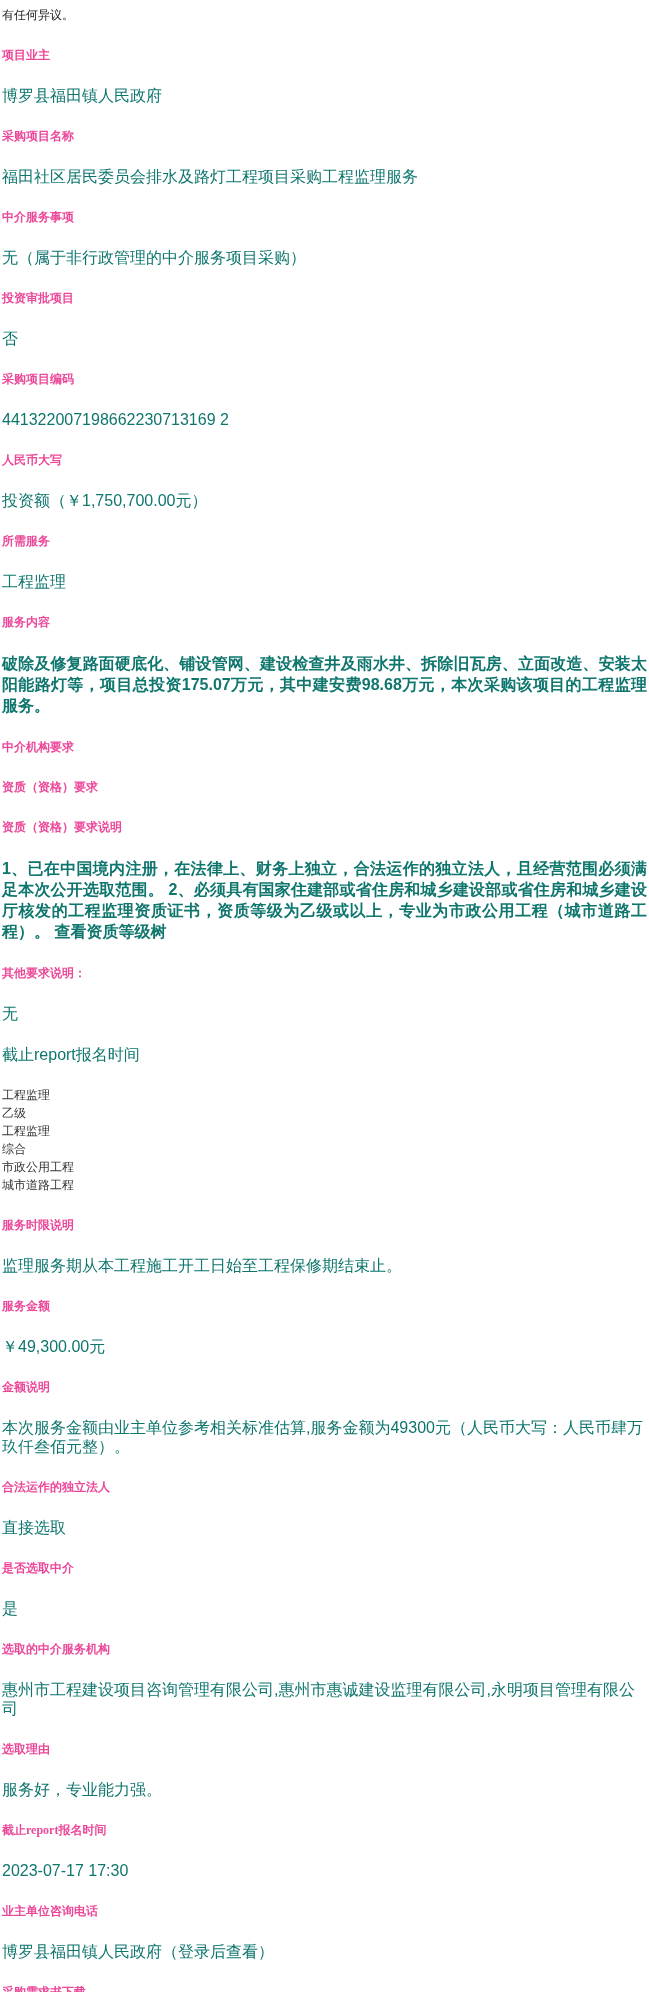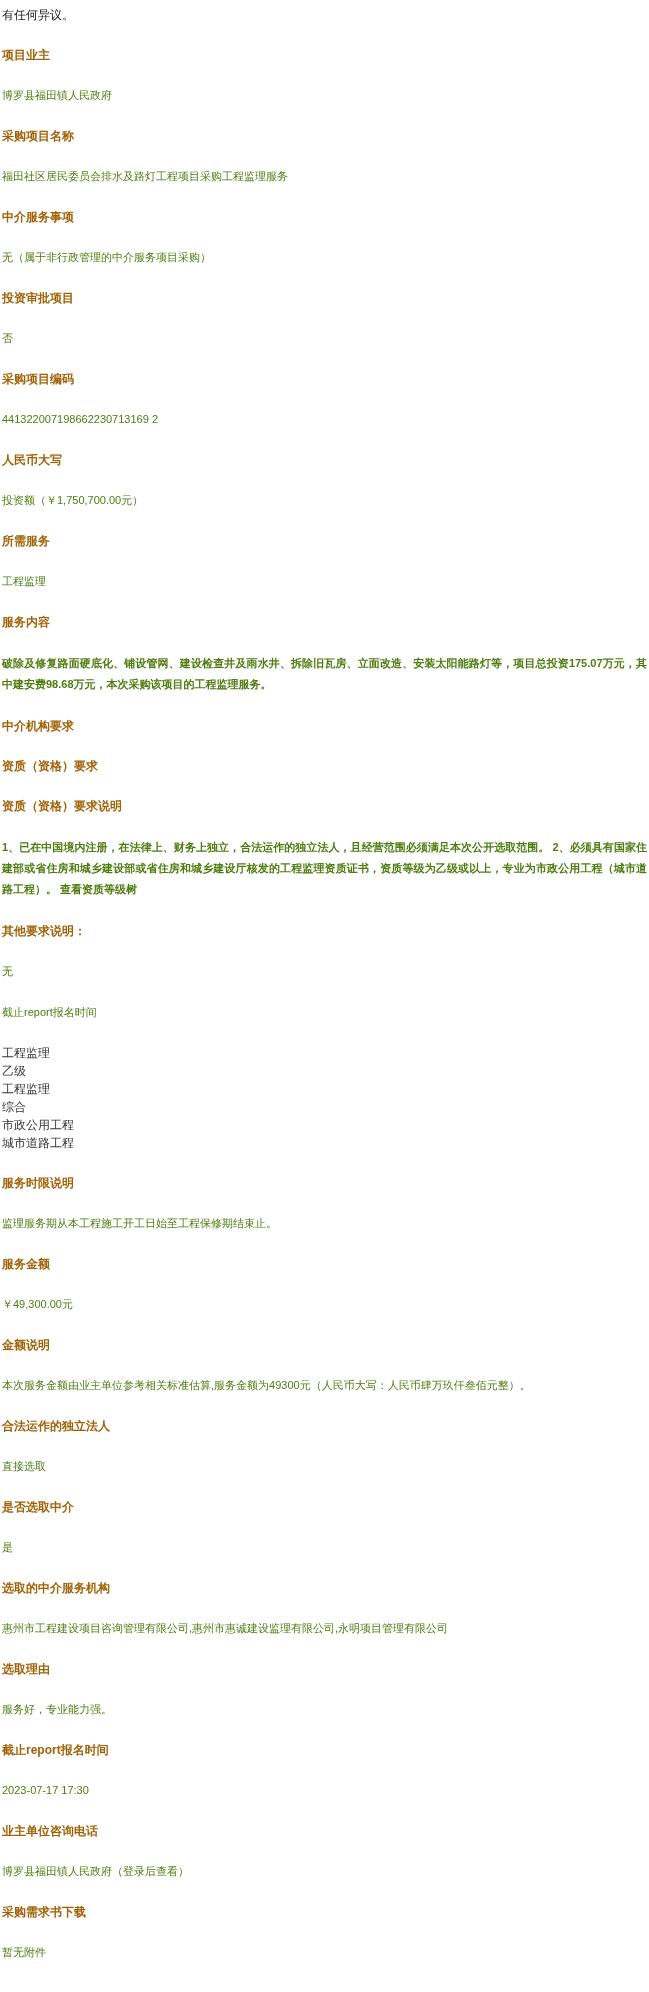--- a/index.html
+++ b/index.html
@@ -22,27 +22,28 @@
   }
   .top-line {
     font-size: 12px;
     line-height: 18px;
     color: #222;
     padding-top: 6px;
   }
   .label {
     font-size: 12px;
     font-weight: bold;
-    color: #a16207;
+    color: #ec4899;
     line-height: 18px;
     margin: 22px 0 0 0;
+    font-family: Liberation Serif, serif;
   }
   .value {
-    font-size: 11px;
-    color: #4d7c0f;
+    font-size: 16px;
+    color: #0f766e;
     line-height: 19px;
     margin: 22px 0 0 0;
     word-break: break-all;
   }
   .value.para {
     line-height: 21px;
     text-align: justify;
     font-weight: bold;
   }
   .list-value {

